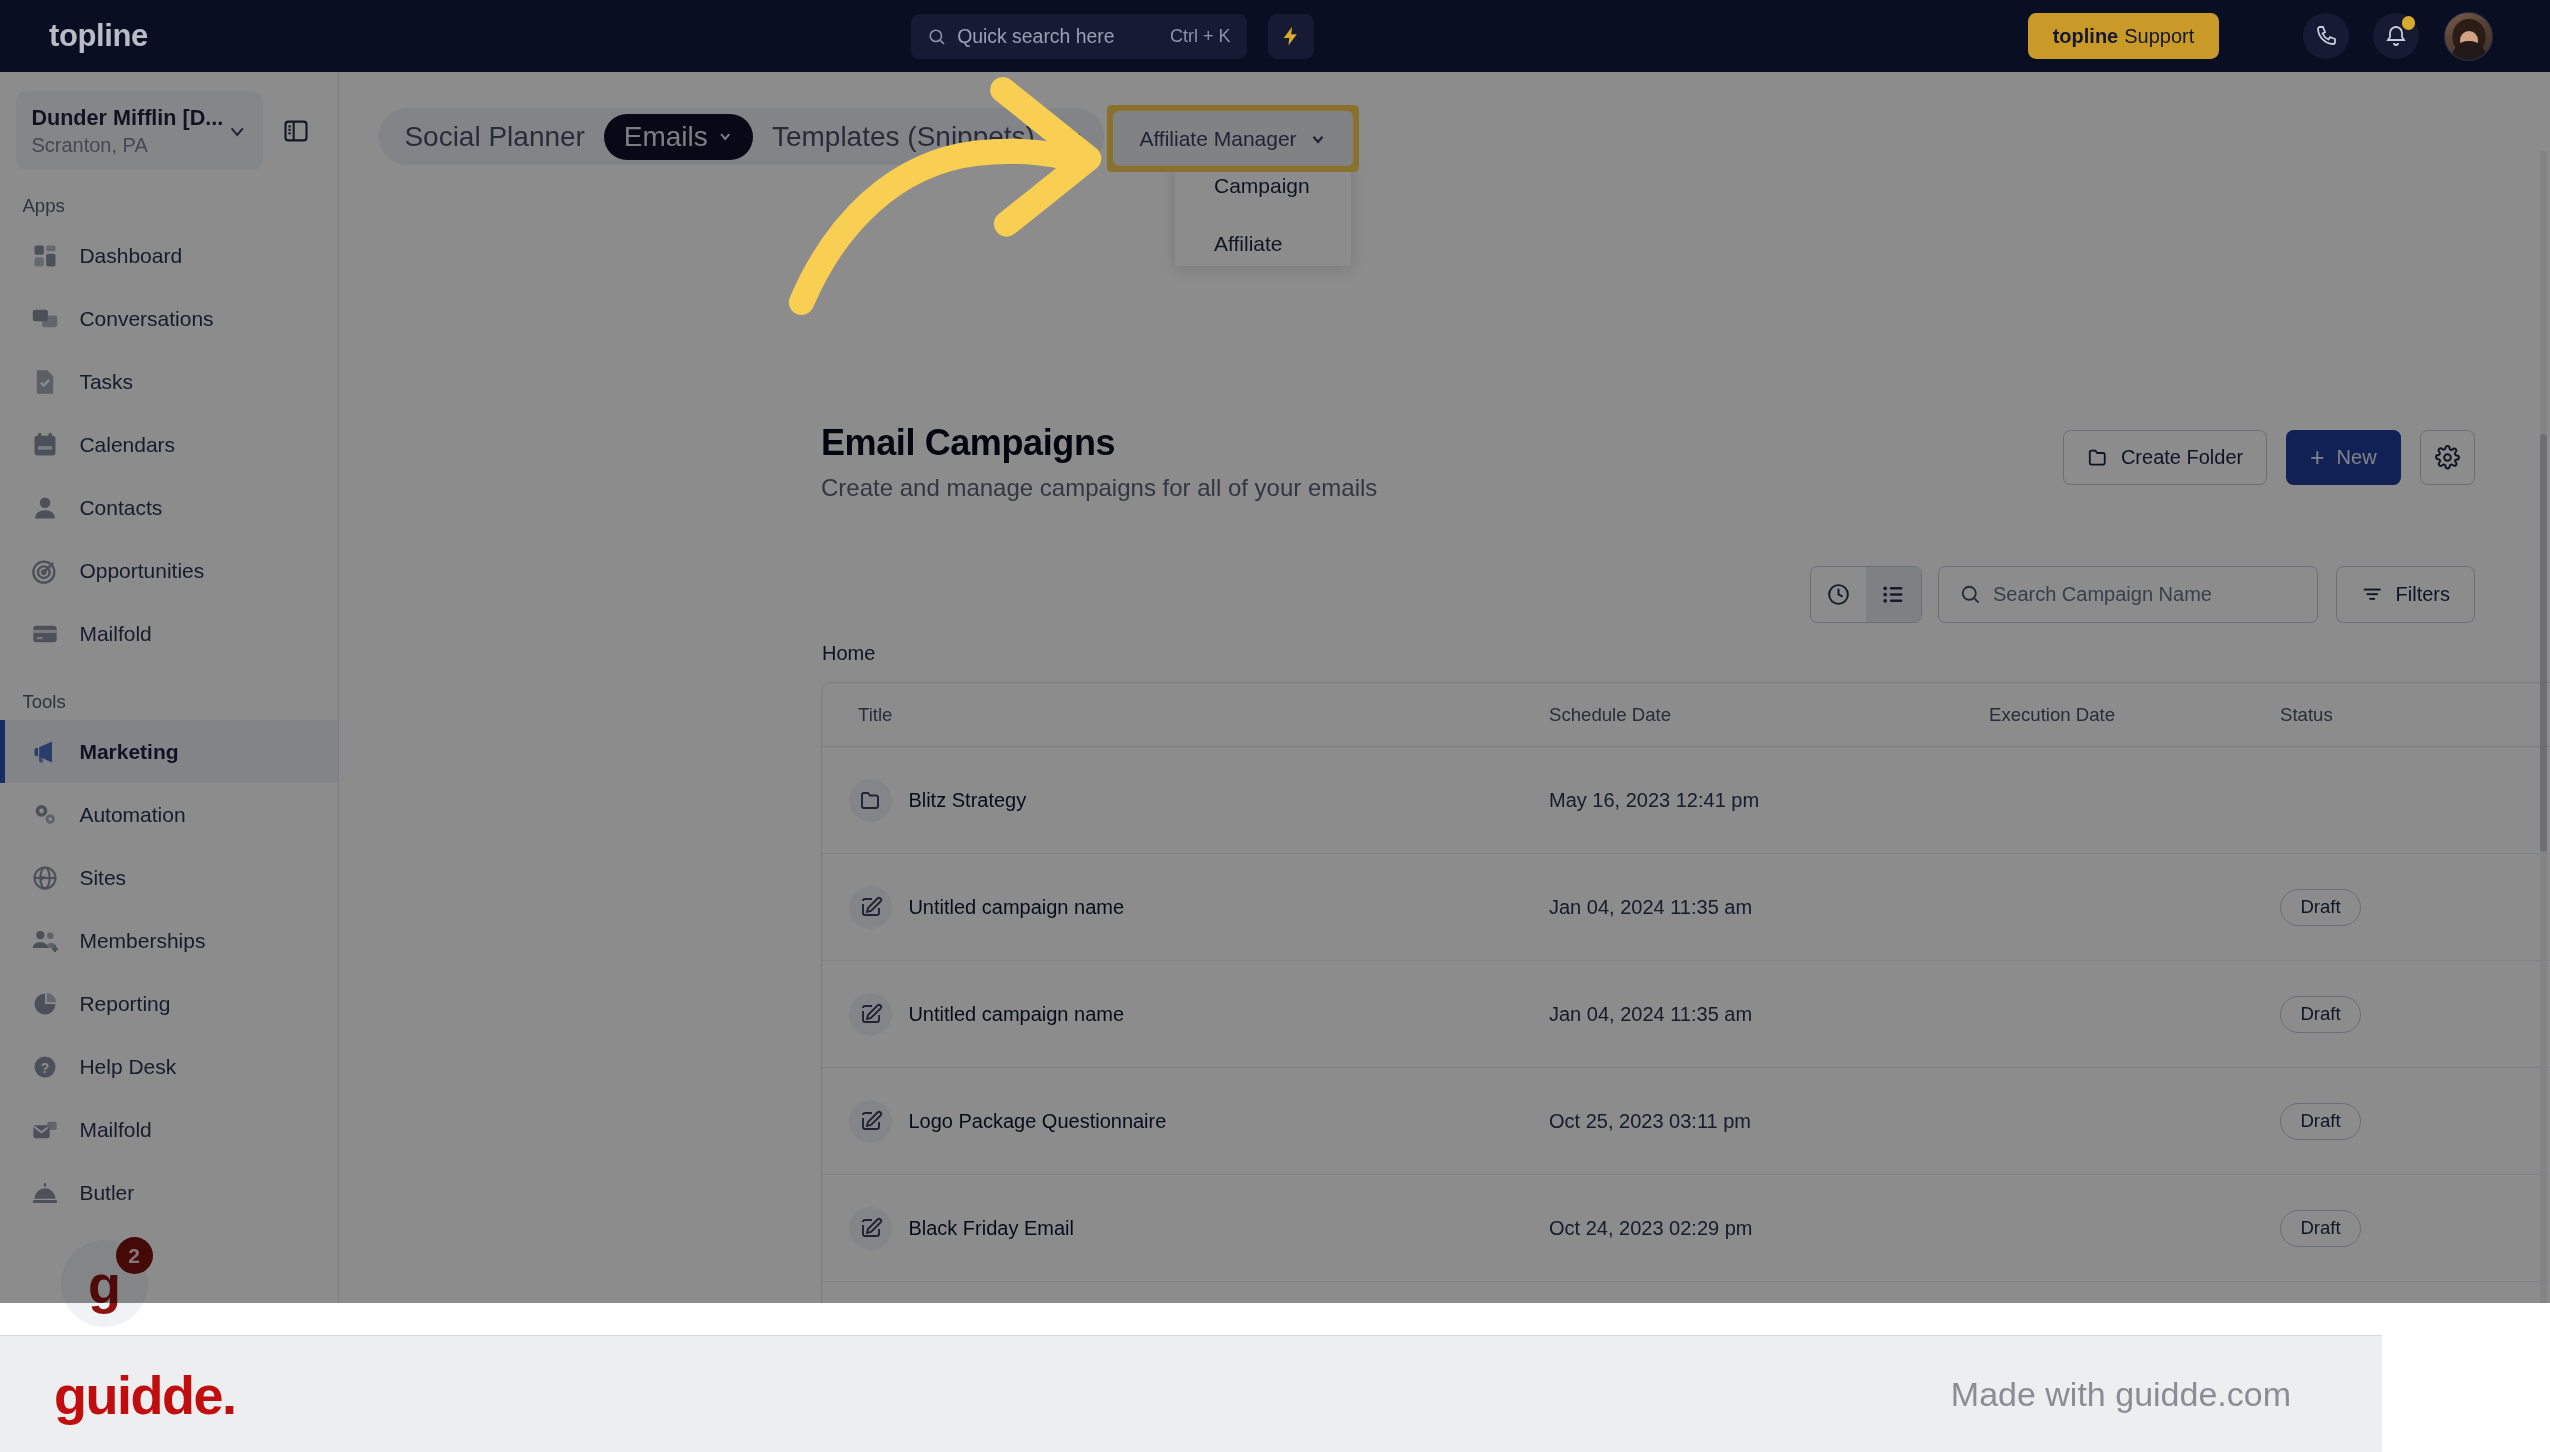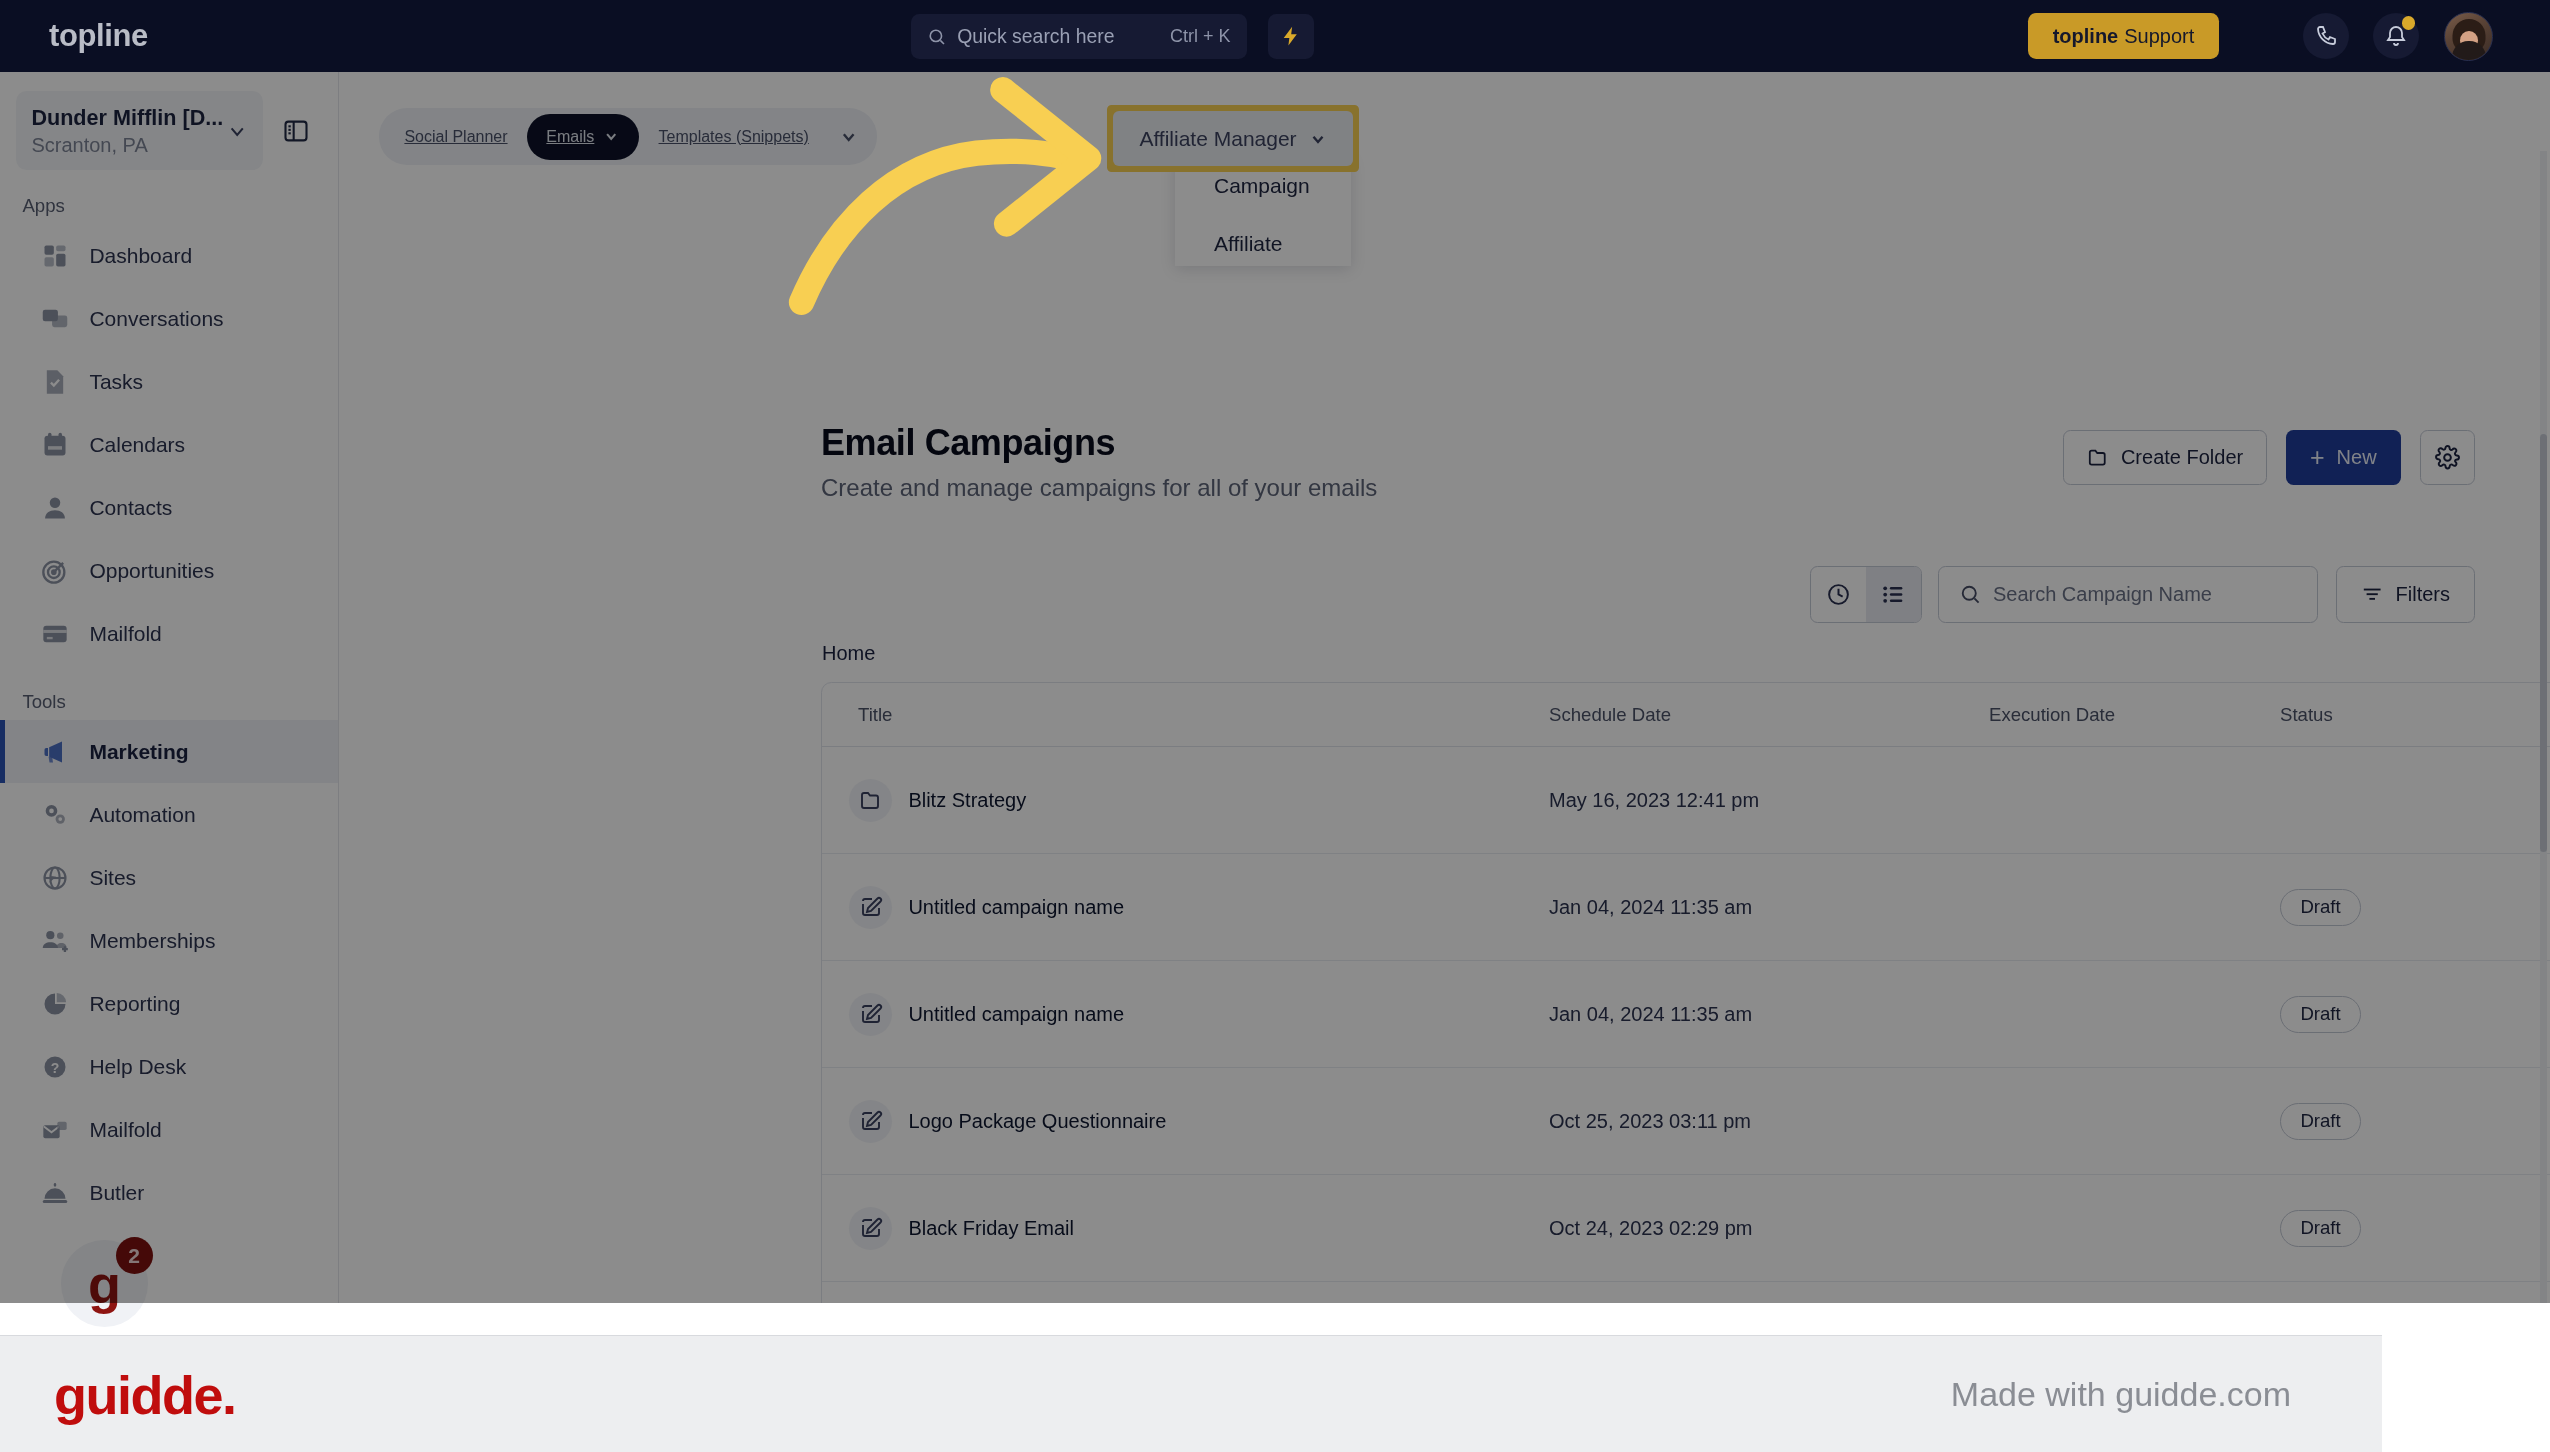--- a/index.html
+++ b/index.html
@@ -95,21 +95,21 @@
   .panel-btn {
     width: 51px; height: 51px; margin-left: 7.5px;
     display: flex; align-items: center; justify-content: center;
   }
   .panel-btn svg { width: 28px; height: 28px; color: #222a45; }
 
   .nav-section {
     font-size: 18.6px; color: #585f73; padding: 25px 0 7.5px 22.4px; font-weight: 400;
   }
   .nav-item {
-    display: flex; align-items: center; height: 63px; padding-left: 40px;
+    display: flex; align-items: center; height: 63px; padding-left: 30px;
     position: relative;
   }
   .nav-item .ico {
     width: 30px; height: 30px; flex: 0 0 30px; color: #8b92a3;
     display: flex; align-items: center; justify-content: center;
   }
   .nav-item .ico svg { width: 28px; height: 28px; }
   .nav-item .lbl { margin-left: 19.4px; font-size: 21px; color: #2d3450; }
   .nav-item.active { background: #eef1f6; }
   .nav-item.active::before {
@@ -140,21 +140,21 @@
     background: #ffffff; overflow: hidden;
   }
 
   .tabbar { position: absolute; left: 40px; top: 36px; display: flex; align-items: center; }
   .tabgroup {
     height: 57px; background: #eef1f6; border-radius: 28px;
     display: flex; align-items: center; padding: 0 6px;
   }
   .tab {
     height: 46px; padding: 0 19.4px; display: flex; align-items: center;
-    font-size: 16px; color: #4a5169; border-radius: 23px; white-space: nowrap; text-decoration: underline;
+    font-size: 28px; color: #4a5169; border-radius: 23px; white-space: nowrap;
   }
   .tab.active { background: #0d1228; color: #dfe3ec; }
   .tab .chev { width: 16.4px; height: 16.4px; margin-left: 9px; }
   .tabgroup .tail-chev {
     width: 19.4px; height: 19.4px; margin: 0 13.4px 0 10.4px; color: #4a5169;
   }
 
   .affiliate-wrap {
     position: absolute; left: 1107px; top: 105px; z-index: 45;
   }

